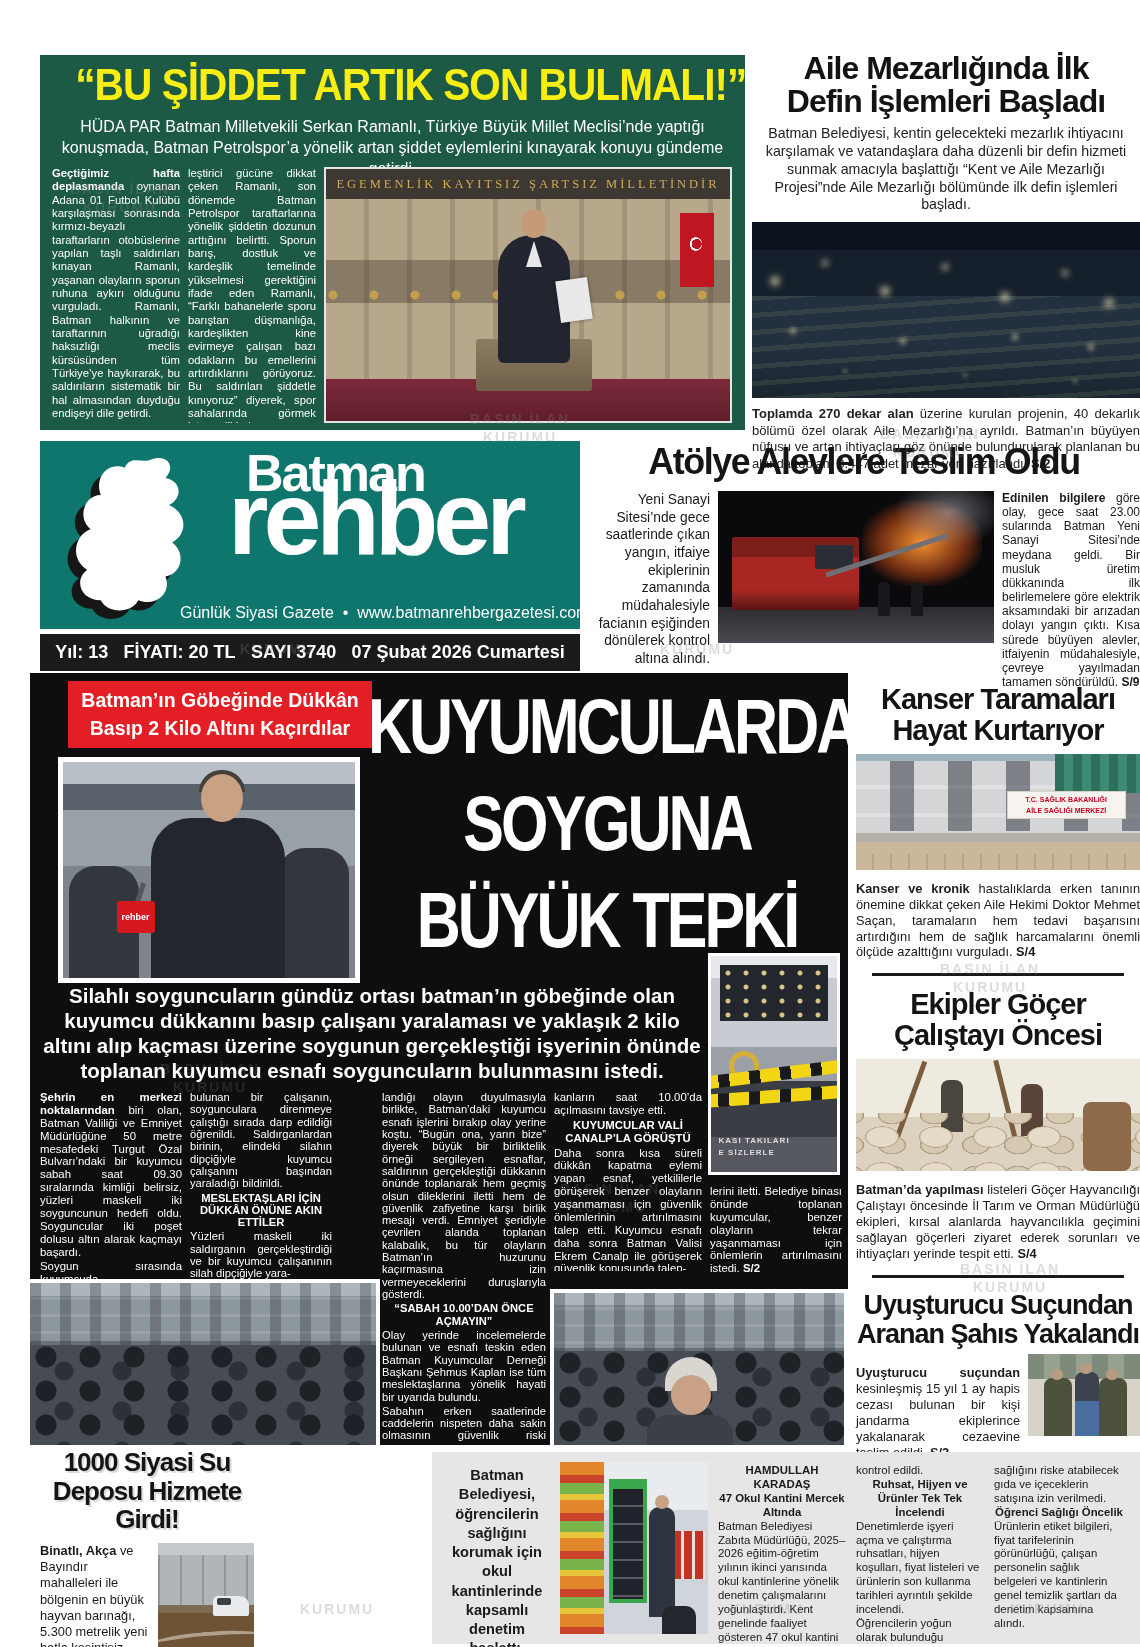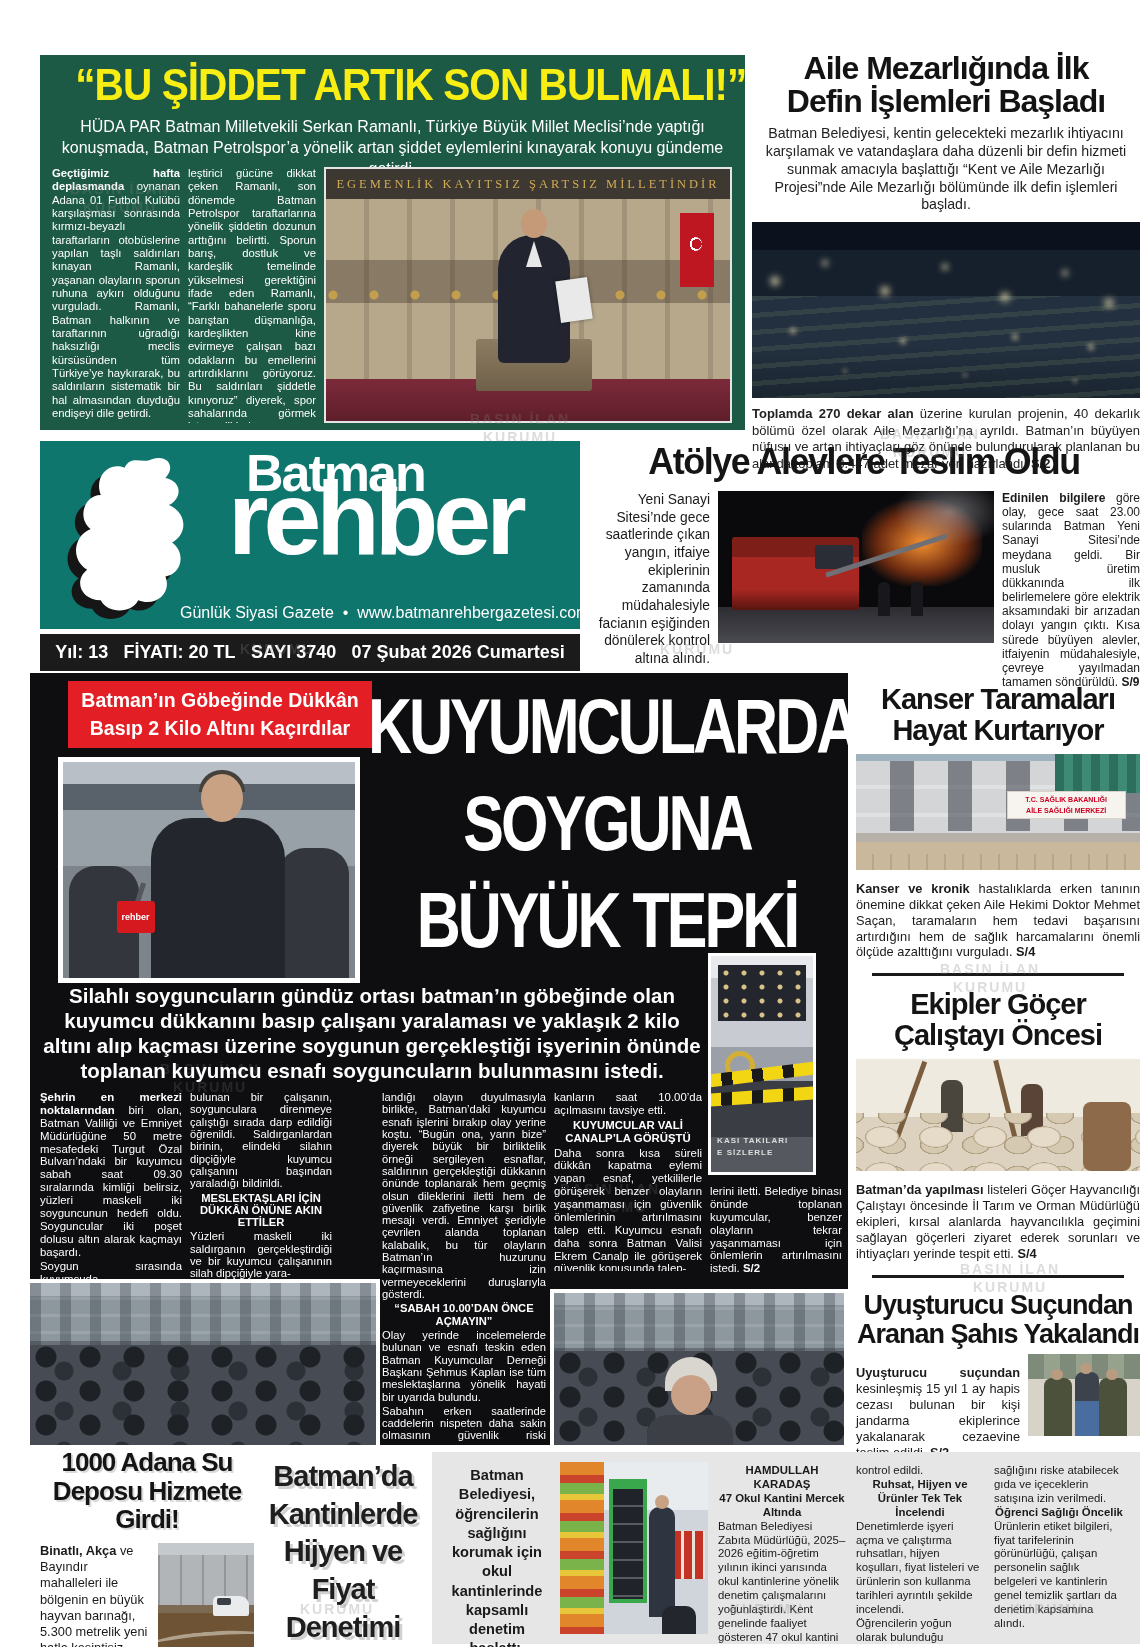--- a/index.html
+++ b/index.html
@@ -113,21 +113,21 @@
   .mm-head { position:absolute; top:-44px; left:50px; width:42px; height:48px; border-radius:50%; background:#c9a183; }
   .mm-hair { position:absolute; top:-48px; left:48px; width:46px; height:22px; border-radius:22px 22px 0 0; background:#44403a; }
   .mm-mic { position:absolute; left:-34px; top:52%; width:38px; height:32px; background:#d6191f;
             color:#fff; font-weight:bold; font-size:9px; text-align:center; line-height:32px; border-radius:3px; }
   .mm-micstick { position:absolute; left:-16px; top:40%; width:5px; height:40px; background:#55585e; transform:rotate(18deg); }
   #bb-h { left:338px; top:4px; width:478px; transform:scaleY(1.28); transform-origin:top center; }
   .bb-hline { color:#fff; font-weight:bold; text-align:center; font-size:61px; line-height:76px;
               letter-spacing:-3px; white-space:nowrap; }
   #bb-deck { left:8px; top:310px; width:668px; color:#fff; font-weight:bold; font-size:20.5px;
              line-height:1.22; text-align:center; }
-  #photo-jewelry { left:678px; top:280px; width:108px; height:222px; border:3px solid #fff;
+  #photo-jewelry { left:678px; top:280px; width:132px; height:222px; border:3px solid #fff;
                    position:absolute; overflow:hidden;
                    background:linear-gradient(180deg,#e7e9ec 0 10%, #c8ccd2 10% 42%, #9ba0a8 42% 58%, #3a3d44 58% 84%, #55595f 84%); }
   .jw-display { position:absolute; top:4%; left:7%; width:86%; height:26%; background:#23262c;
                 background-image:radial-gradient(circle 3px at 8px 8px, #d8c389 2px, transparent 3px);
                 background-size:18px 14px; }
   .jw-ring { position:absolute; left:14%; top:44%; width:30px; height:30px; border:5px solid #d4af37;
              border-radius:50%; transform:rotate(-15deg); }
   .jw-tape { position:absolute; left:-10%; width:120%; height:13px;
              background:repeating-linear-gradient(90deg,#f2d614 0 20px,#191919 20px 31px); }
   .jw-sign { position:absolute; bottom:6%; left:6%; color:#ddd; font-size:8px; font-weight:bold;
@@ -430,40 +430,34 @@
             </div>
           <div class="jd-fig jd-camo" style="right:12%">
               <div class="jd-head"></div>
             </div>
         </div>
       </div>
     </div>
   </div>
 
   <div class="abs" id="sudeposu">
-    <div class="sd-h">1000 Adana Su</div>
+    <div class="sd-h">1000 Siyasi Su</div>
     <div class="sd-h">Deposu Hizmete Girdi!</div>
     <div id="sd-row">
       <p id="sd-text"><b>Binatlı, Akça</b><span> ve Bayındır mahalleleri ile bölgenin en büyük hayvan barınağı, 5.300 metrelik yeni hatla kesintisiz suya kavuştu. </span></p>
       <div id="photo-sudepo">
         <div class="sp-panels"></div>
         <div class="sp-car">
             <div class="sp-carwin"></div>
           </div>
         <div class="sp-track"></div>
       </div>
     </div>
   </div>
 
-  <div class="abs" id="kantin-h">
-    <div class="kh-line">Batman’da</div>
-    <div class="kh-line">Kantinlerde</div>
-    <div class="kh-line">Hijyen ve</div>
-    <div class="kh-line">Fiyat Denetimi</div>
-  </div>
 
   <div class="abs" id="greybox">
     <div class="abs" id="gx-deck">Batman Belediyesi, öğrencilerin sağlığını korumak için okul kantinlerinde kapsamlı denetim başlattı.</div>
     <div id="photo-kantin">
       <div class="kt-shelf"></div>
       <div class="kt-fridge">
           <div class="kt-fridge-in"></div>
         </div>
       <div class="kt-poster"></div>
       <div class="kt-man">

